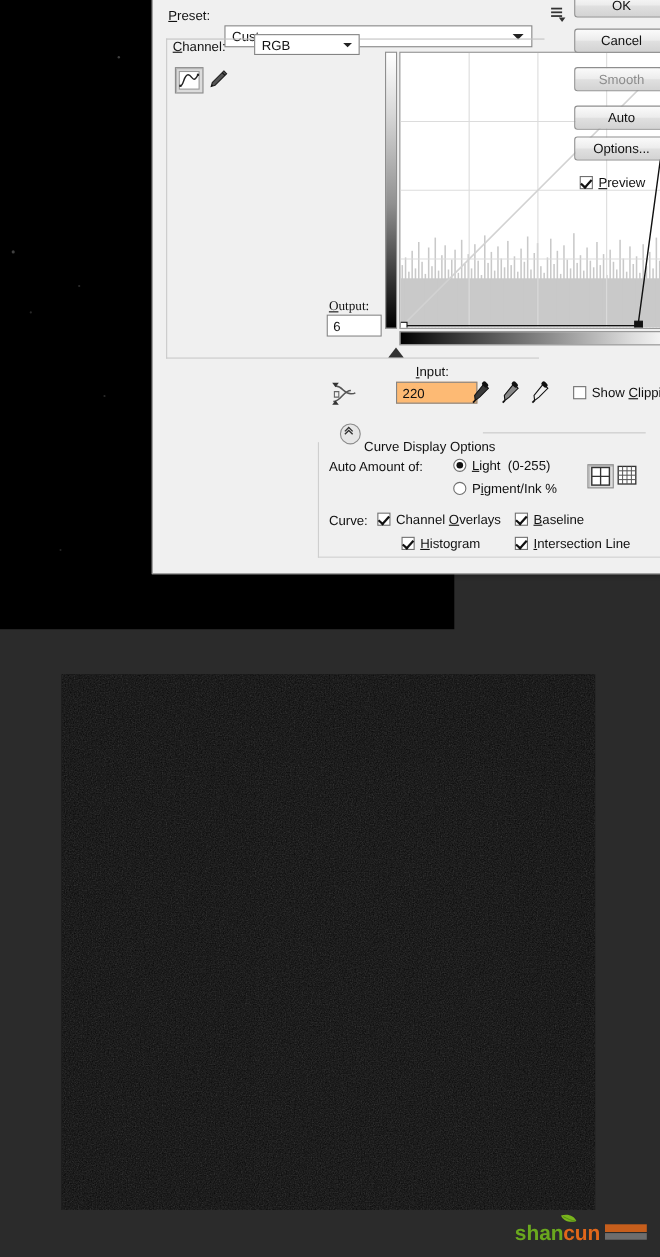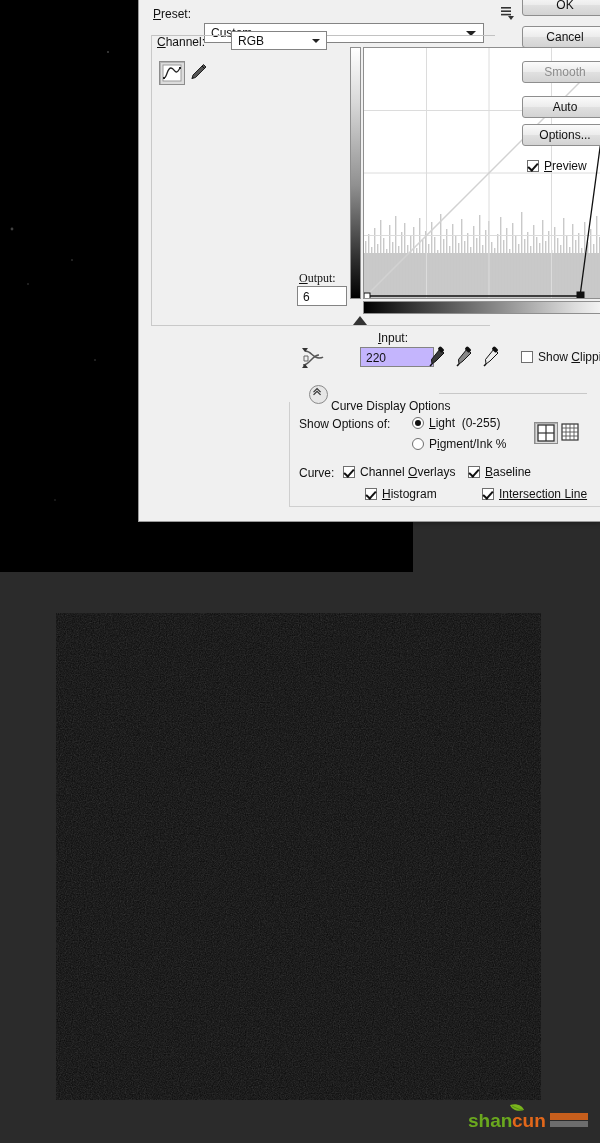--- a/index.html
+++ b/index.html
@@ -94,21 +94,21 @@
   
   #output-label{position:absolute;left:160px;top:284px;font-family:Liberation Serif, serif;}
   #output-field{
     position:absolute;left:158px;top:299px;width:50px;height:20px;
     background:#fff;border:1px solid #848484;box-sizing:border-box;
     font-size:12px;color:#111;padding:3px 0 0 5px;
   }
   #input-label{position:absolute;left:239px;top:344px;}
   #input-field{
     position:absolute;left:221px;top:360px;width:74px;height:20px;
-    background:#c4b5fd;border:1px solid #848484;box-sizing:border-box;
+    background:#fdba74;border:1px solid #848484;box-sizing:border-box;
     font-size:12px;color:#111;padding:3px 0 0 5px;
   }
   #smooth-pts-icon{position:absolute;left:160px;top:359px;width:26px;height:24px;}
   .dropper{position:absolute;top:359px;width:20px;height:22px;}
   #dropper-black{left:288px;}
   #dropper-gray{left:315px;}
   #dropper-white{left:342px;}
   #show-clipping-row{position:absolute;left:382px;top:363px;}
 
   
@@ -126,21 +126,21 @@
   #show-amount-label{position:absolute;left:160px;top:430px;}
   #radio-light{position:absolute;left:273px;top:429px;}
   #radio-pigment{position:absolute;left:273px;top:450px;}
   #grid-small{position:absolute;left:395px;top:435px;width:22px;height:20px;
     background:#dcdcdc;border:1px solid #8c8c8c;box-shadow:inset 1px 1px 0 #b2b2b2;}
   #grid-large{position:absolute;left:421px;top:435px;width:20px;height:20px;}
   #show-label{position:absolute;left:160px;top:479px;}
   #chk-overlays{position:absolute;left:204px;top:478px;}
   #chk-histogram{position:absolute;left:204px;top:500px;margin-left:22px;}
   #chk-baseline{position:absolute;left:329px;top:478px;}
-  #chk-intersection{position:absolute;left:343px;top:500px;text-decoration:underline;}
+  #chk-intersection{position:absolute;left:329px;top:500px;}
 
   
   .cbx{display:inline-block;width:12px;height:12px;background:#fff;
     border:1px solid #6f6f6f;box-sizing:border-box;vertical-align:-2px;position:relative;}
   .cbx.on::after{content:"";position:absolute;left:2px;top:0px;width:4px;height:8px;
     border:solid #111;border-width:0 2px 2px 0;transform:rotate(42deg);}
   .rdo{display:inline-block;width:12px;height:12px;background:#fff;border-radius:50%;
     border:1px solid #6f6f6f;box-sizing:border-box;vertical-align:-2px;position:relative;}
   .rdo.on::after{content:"";position:absolute;left:2px;top:2px;width:6px;height:6px;
     border-radius:50%;background:#111;}
@@ -394,21 +394,21 @@
       <svg viewBox="0 0 17 17" width="15" height="15">
         <path d="M4 10 L8 6 L12 10" fill="none" stroke="#333" stroke-width="1.4"></path>
         <path d="M4 7 L8 3 L12 7" fill="none" stroke="#333" stroke-width="1.4"></path>
       </svg>
     </div>
     <span id="cdo-title" class="lbl">Curve Display Options</span>
     <div id="cdo-rule"></div>
   </div>
   <div id="cdo-box"></div>
 
-  <span id="show-amount-label" class="lbl">Show Options of:</span>
+  <span id="show-amount-label" class="lbl">Auto Amount of:</span>
   <div id="radio-light" class="wrow">
     <span class="rdo on"></span><span class="tx"><u class="mn">L</u>ight&nbsp; (0-255)</span>
   </div>
   <div id="radio-pigment" class="wrow">
     <span class="rdo"></span><span class="tx">P<u class="mn">i</u>gment/Ink %</span>
   </div>
 
   <div id="grid-small">
     <svg viewBox="0 0 22 20" width="22" height="20">
       <rect x="3" y="2" width="16" height="16" fill="#fff" stroke="#333" stroke-width="1.3"></rect>

